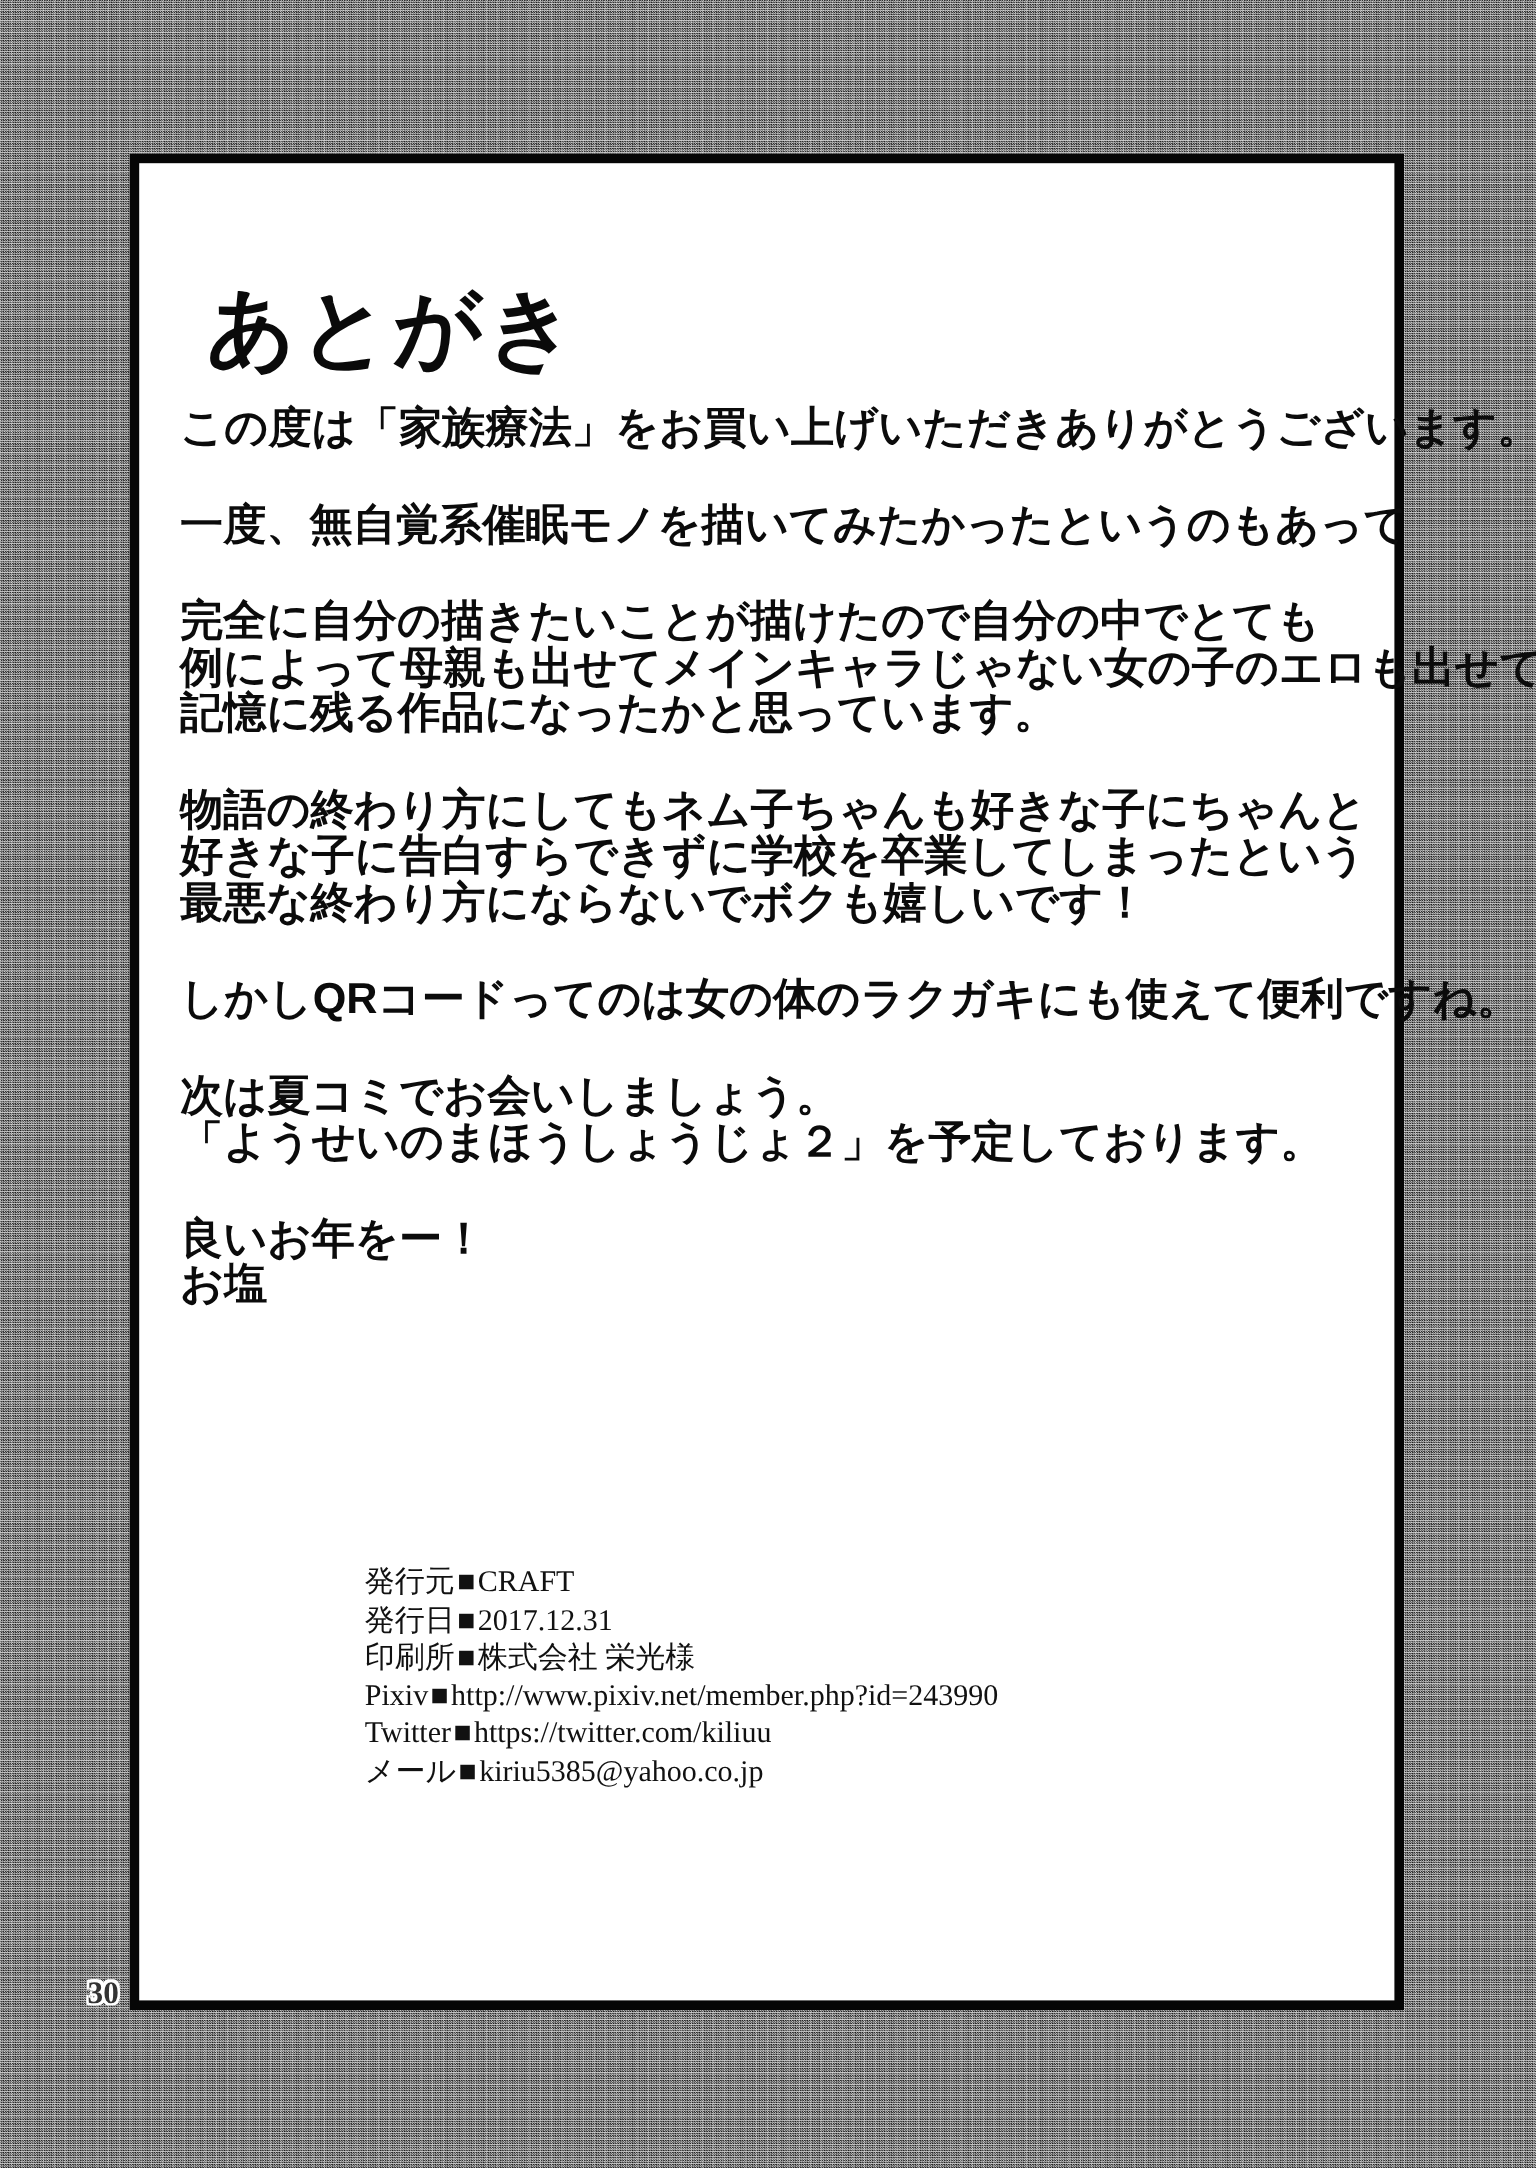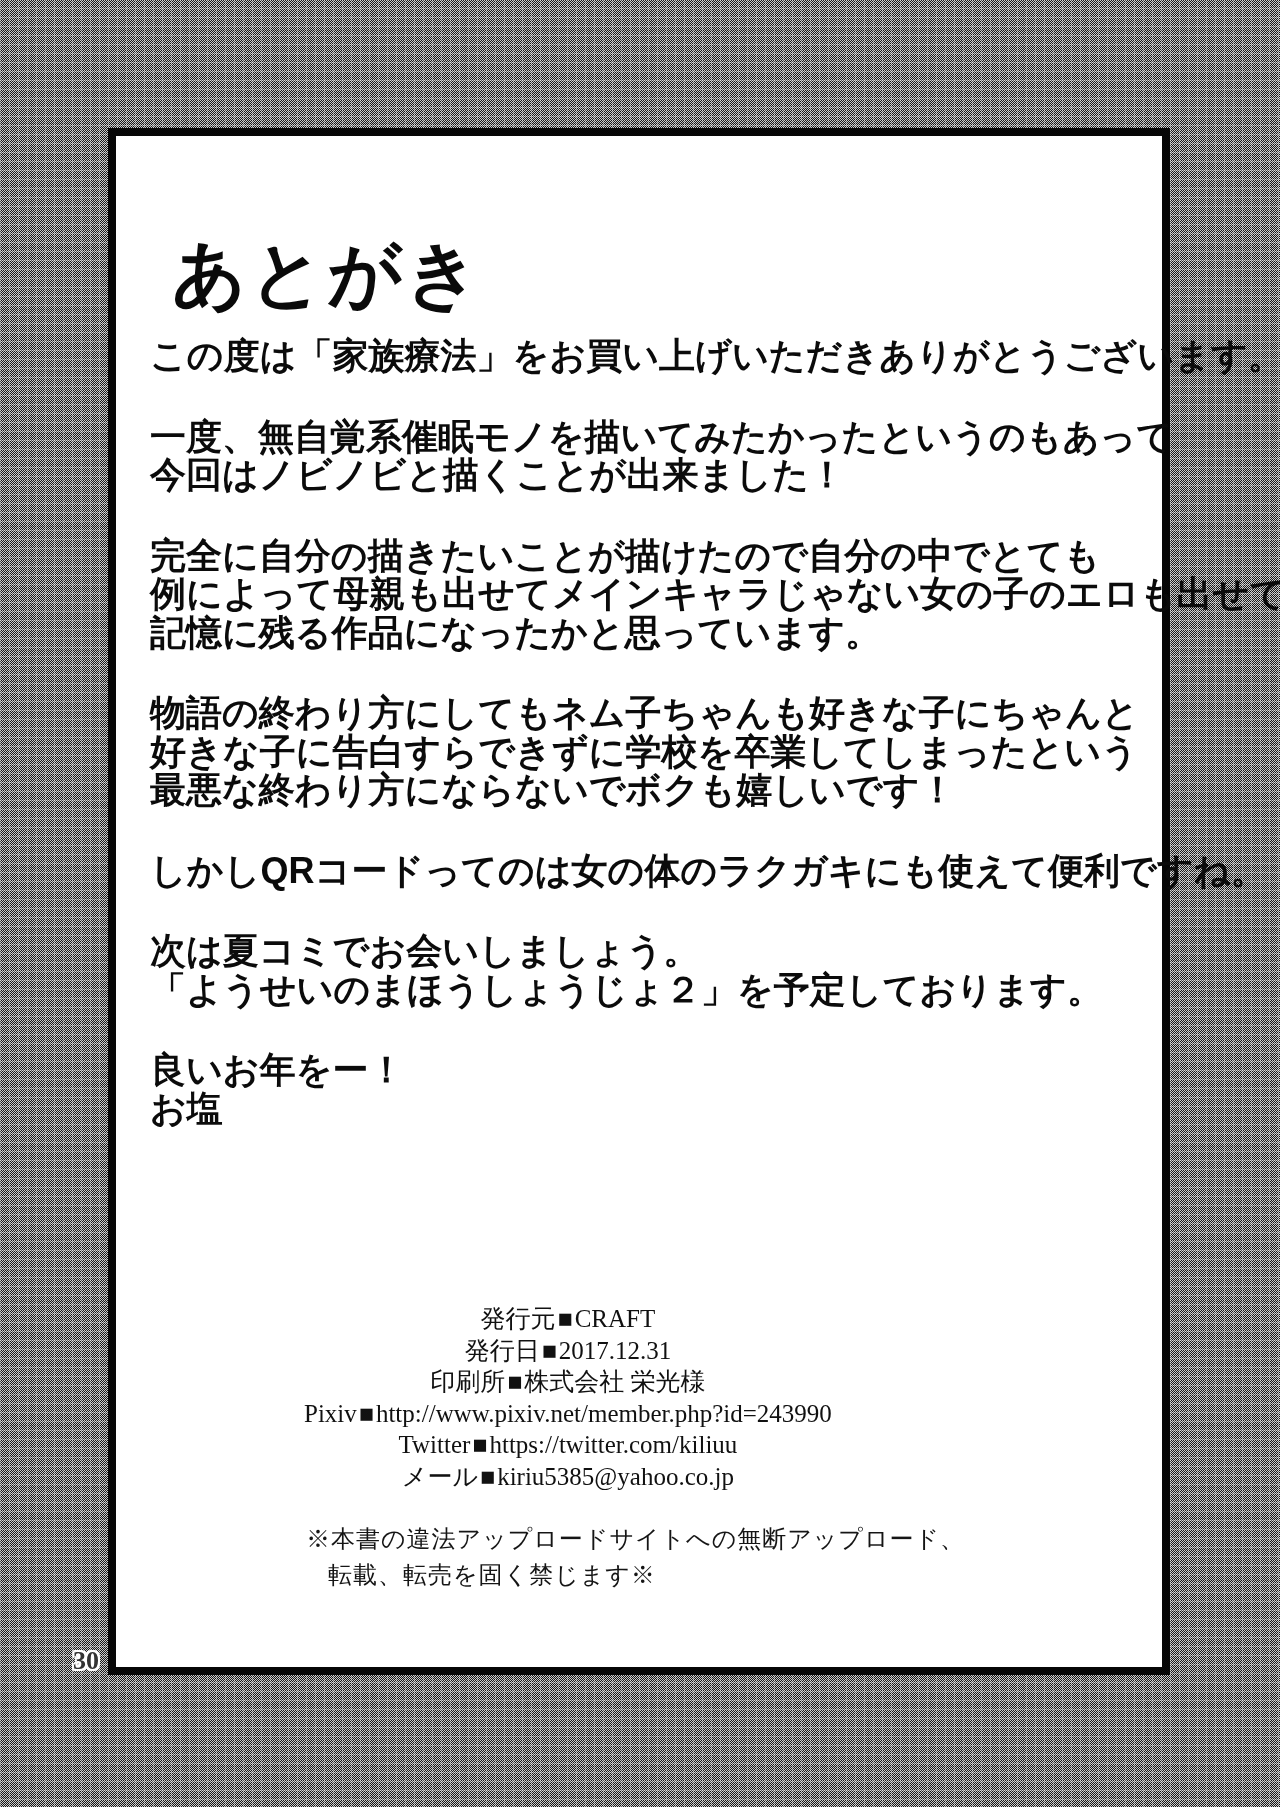--- a/index.html
+++ b/index.html
@@ -34,21 +34,21 @@
     position:absolute;left:34px;top:201px;width:980px;
     font-size:36px;line-height:38.5px;font-weight:600;
     color:#0b0b0b;letter-spacing:0px;
   }
   .para{margin:0 0 42px 0;}
   .para:last-child{margin-bottom:0;}
   .line{white-space:pre;}
   .colophon{
     position:absolute;left:188px;top:1167px;
     font-family:"Liberation Serif",serif;
-    font-size:25px;line-height:31.5px;color:#111;text-align:center;
+    font-size:25px;line-height:31.5px;color:#111;
   }
   .colo-row{white-space:pre;}
   .colo-sep{margin:0 2px;}
   .disclaimer{
     position:absolute;left:190px;top:1385px;
     font-family:"Liberation Serif",serif;
     font-size:24px;line-height:36px;letter-spacing:1px;color:#151515;
   }
   .disc-line{white-space:pre;}
   .disc-line.indent{padding-left:22px;}
@@ -67,21 +67,20 @@
 
 <div class="bg">
   <div class="page">
     <h1 class="title">あとがき</h1>
     <div class="body-text">
         <div class="para">
           <div class="line">この度は「家族療法」をお買い上げいただきありがとうございます。</div>
         </div>
         <div class="para">
           <div class="line">一度、無自覚系催眠モノを描いてみたかったというのもあって</div>
-          <div class="line">今回はノビノビと描くことが出来ました！</div>
         </div>
         <div class="para">
           <div class="line">完全に自分の描きたいことが描けたので自分の中でとても</div>
           <div class="line">例によって母親も出せてメインキャラじゃない女の子のエロも出せて</div>
           <div class="line">記憶に残る作品になったかと思っています。</div>
         </div>
         <div class="para">
           <div class="line">物語の終わり方にしてもネム子ちゃんも好きな子にちゃんと</div>
           <div class="line">好きな子に告白すらできずに学校を卒業してしまったという</div>
           <div class="line">最悪な終わり方にならないでボクも嬉しいです！</div>
@@ -99,19 +98,15 @@
         </div>
       </div>
     <div class="colophon">
         <div class="colo-row"><span>発行元</span><span class="colo-sep">■</span><span>CRAFT</span></div>
         <div class="colo-row"><span>発行日</span><span class="colo-sep">■</span><span>2017.12.31</span></div>
         <div class="colo-row"><span>印刷所</span><span class="colo-sep">■</span><span>株式会社 栄光様</span></div>
         <div class="colo-row"><span>Pixiv</span><span class="colo-sep">■</span><span>http://www.pixiv.net/member.php?id=243990</span></div>
         <div class="colo-row"><span>Twitter</span><span class="colo-sep">■</span><span>https://twitter.com/kiliuu</span></div>
         <div class="colo-row"><span>メール</span><span class="colo-sep">■</span><span>kiriu5385@yahoo.co.jp</span></div>
       </div>
-    <div class="disclaimer">
-        <div class="disc-line">※本書の違法アップロードサイトへの無断アップロード、</div>
-        <div class="disc-line indent">転載、転売を固く禁じます※</div>
-      </div>
   </div>
   <div class="page-num">30</div>
 </div>
 
 </body></html>

